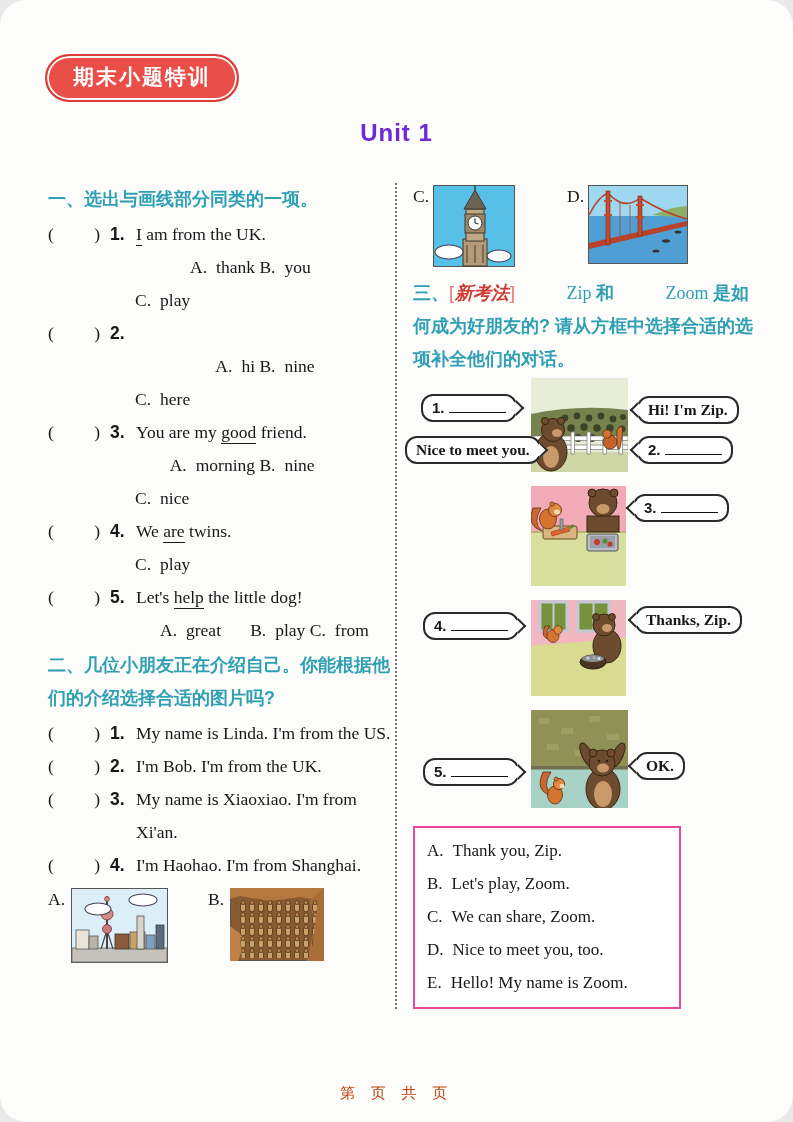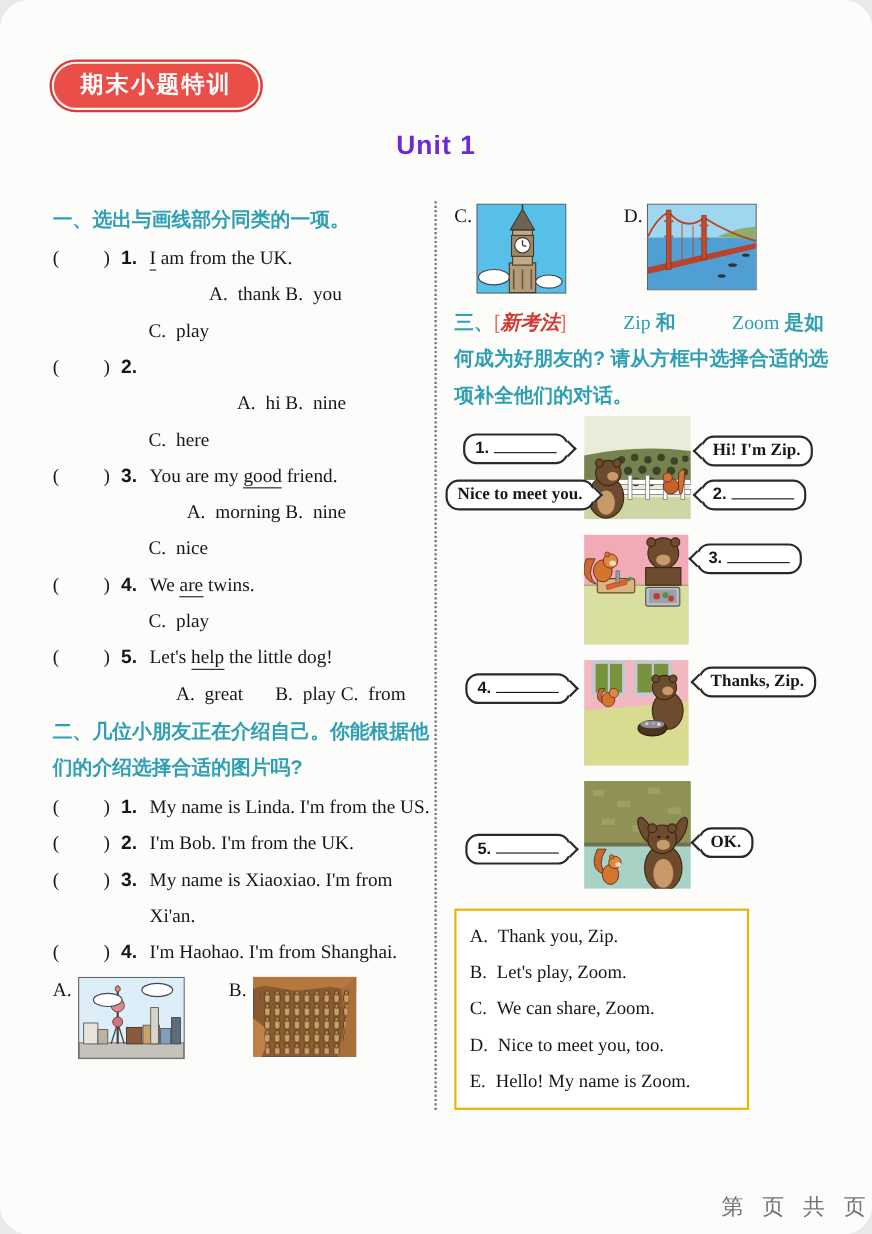--- a/index.html
+++ b/index.html
@@ -54,25 +54,25 @@
           padding:2px 9px;font-size:15.5px;font-weight:700;white-space:nowrap;line-height:20px;}
   .bn{font-family:"Liberation Sans","DejaVu Sans",sans-serif;font-weight:700;font-size:15px;}
   .blank{display:inline-block;width:57px;height:10px;border-bottom:1.7px solid #111;margin-left:4px;}
   .bubble::after{content:"";position:absolute;width:9px;height:9px;background:#fff;top:50%;}
   .tr::after{right:-7px;transform:translateY(-50%) rotate(45deg);
              border-top:2px solid #2a2a2a;border-right:2px solid #2a2a2a;}
   .tl::after{left:-7px;transform:translateY(-50%) rotate(45deg);
              border-bottom:2px solid #2a2a2a;border-left:2px solid #2a2a2a;}
 
   
-  .opt-box{width:242px;border:2px solid #eab308;padding:6px 10px 8px 12px;margin-top:4px;
+  .opt-box{width:242px;border:2px solid #ec4899;padding:6px 10px 8px 12px;margin-top:4px;
            font-size:17px;line-height:33px;background:#fff;}
 
-  .footer{position:absolute;top:1084px;left:0;width:100%;text-align:right;font-size:20px;
-          letter-spacing:6px;color:#737373;}
+  .footer{position:absolute;top:1084px;left:0;width:100%;text-align:center;font-size:15px;
+          letter-spacing:6px;color:#c2410c;}
 </style>
 </head>
 <body>
 
 <div class="page">
 
   <div class="badge">期末小题特训</div>
   <div class="unit-title">Unit 1</div>
 
   <div class="cols">

